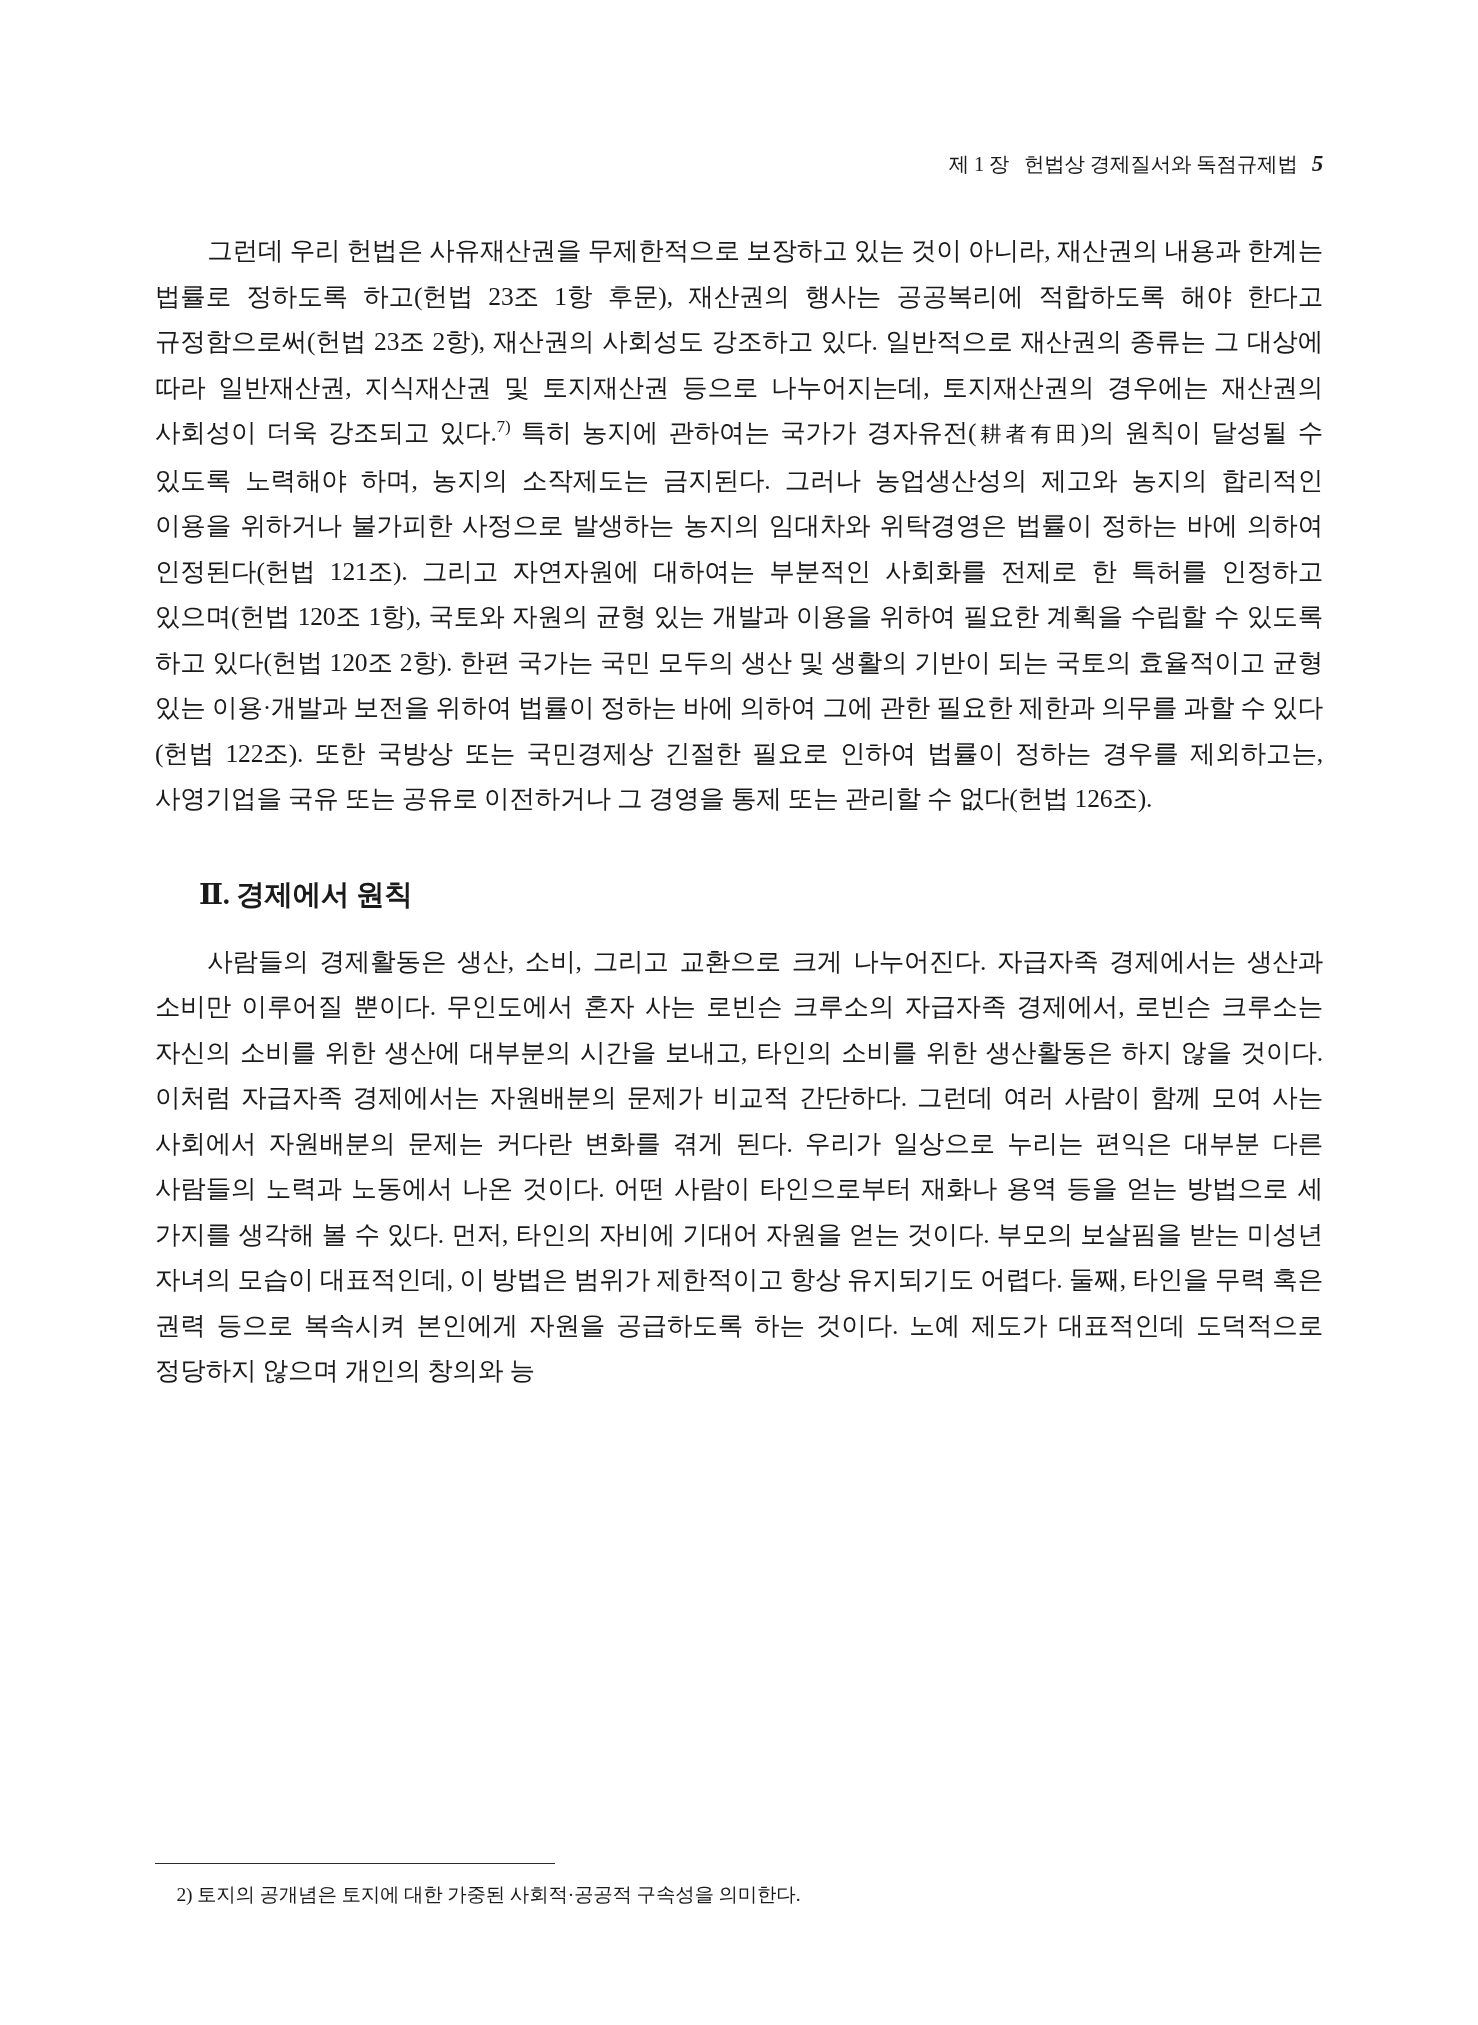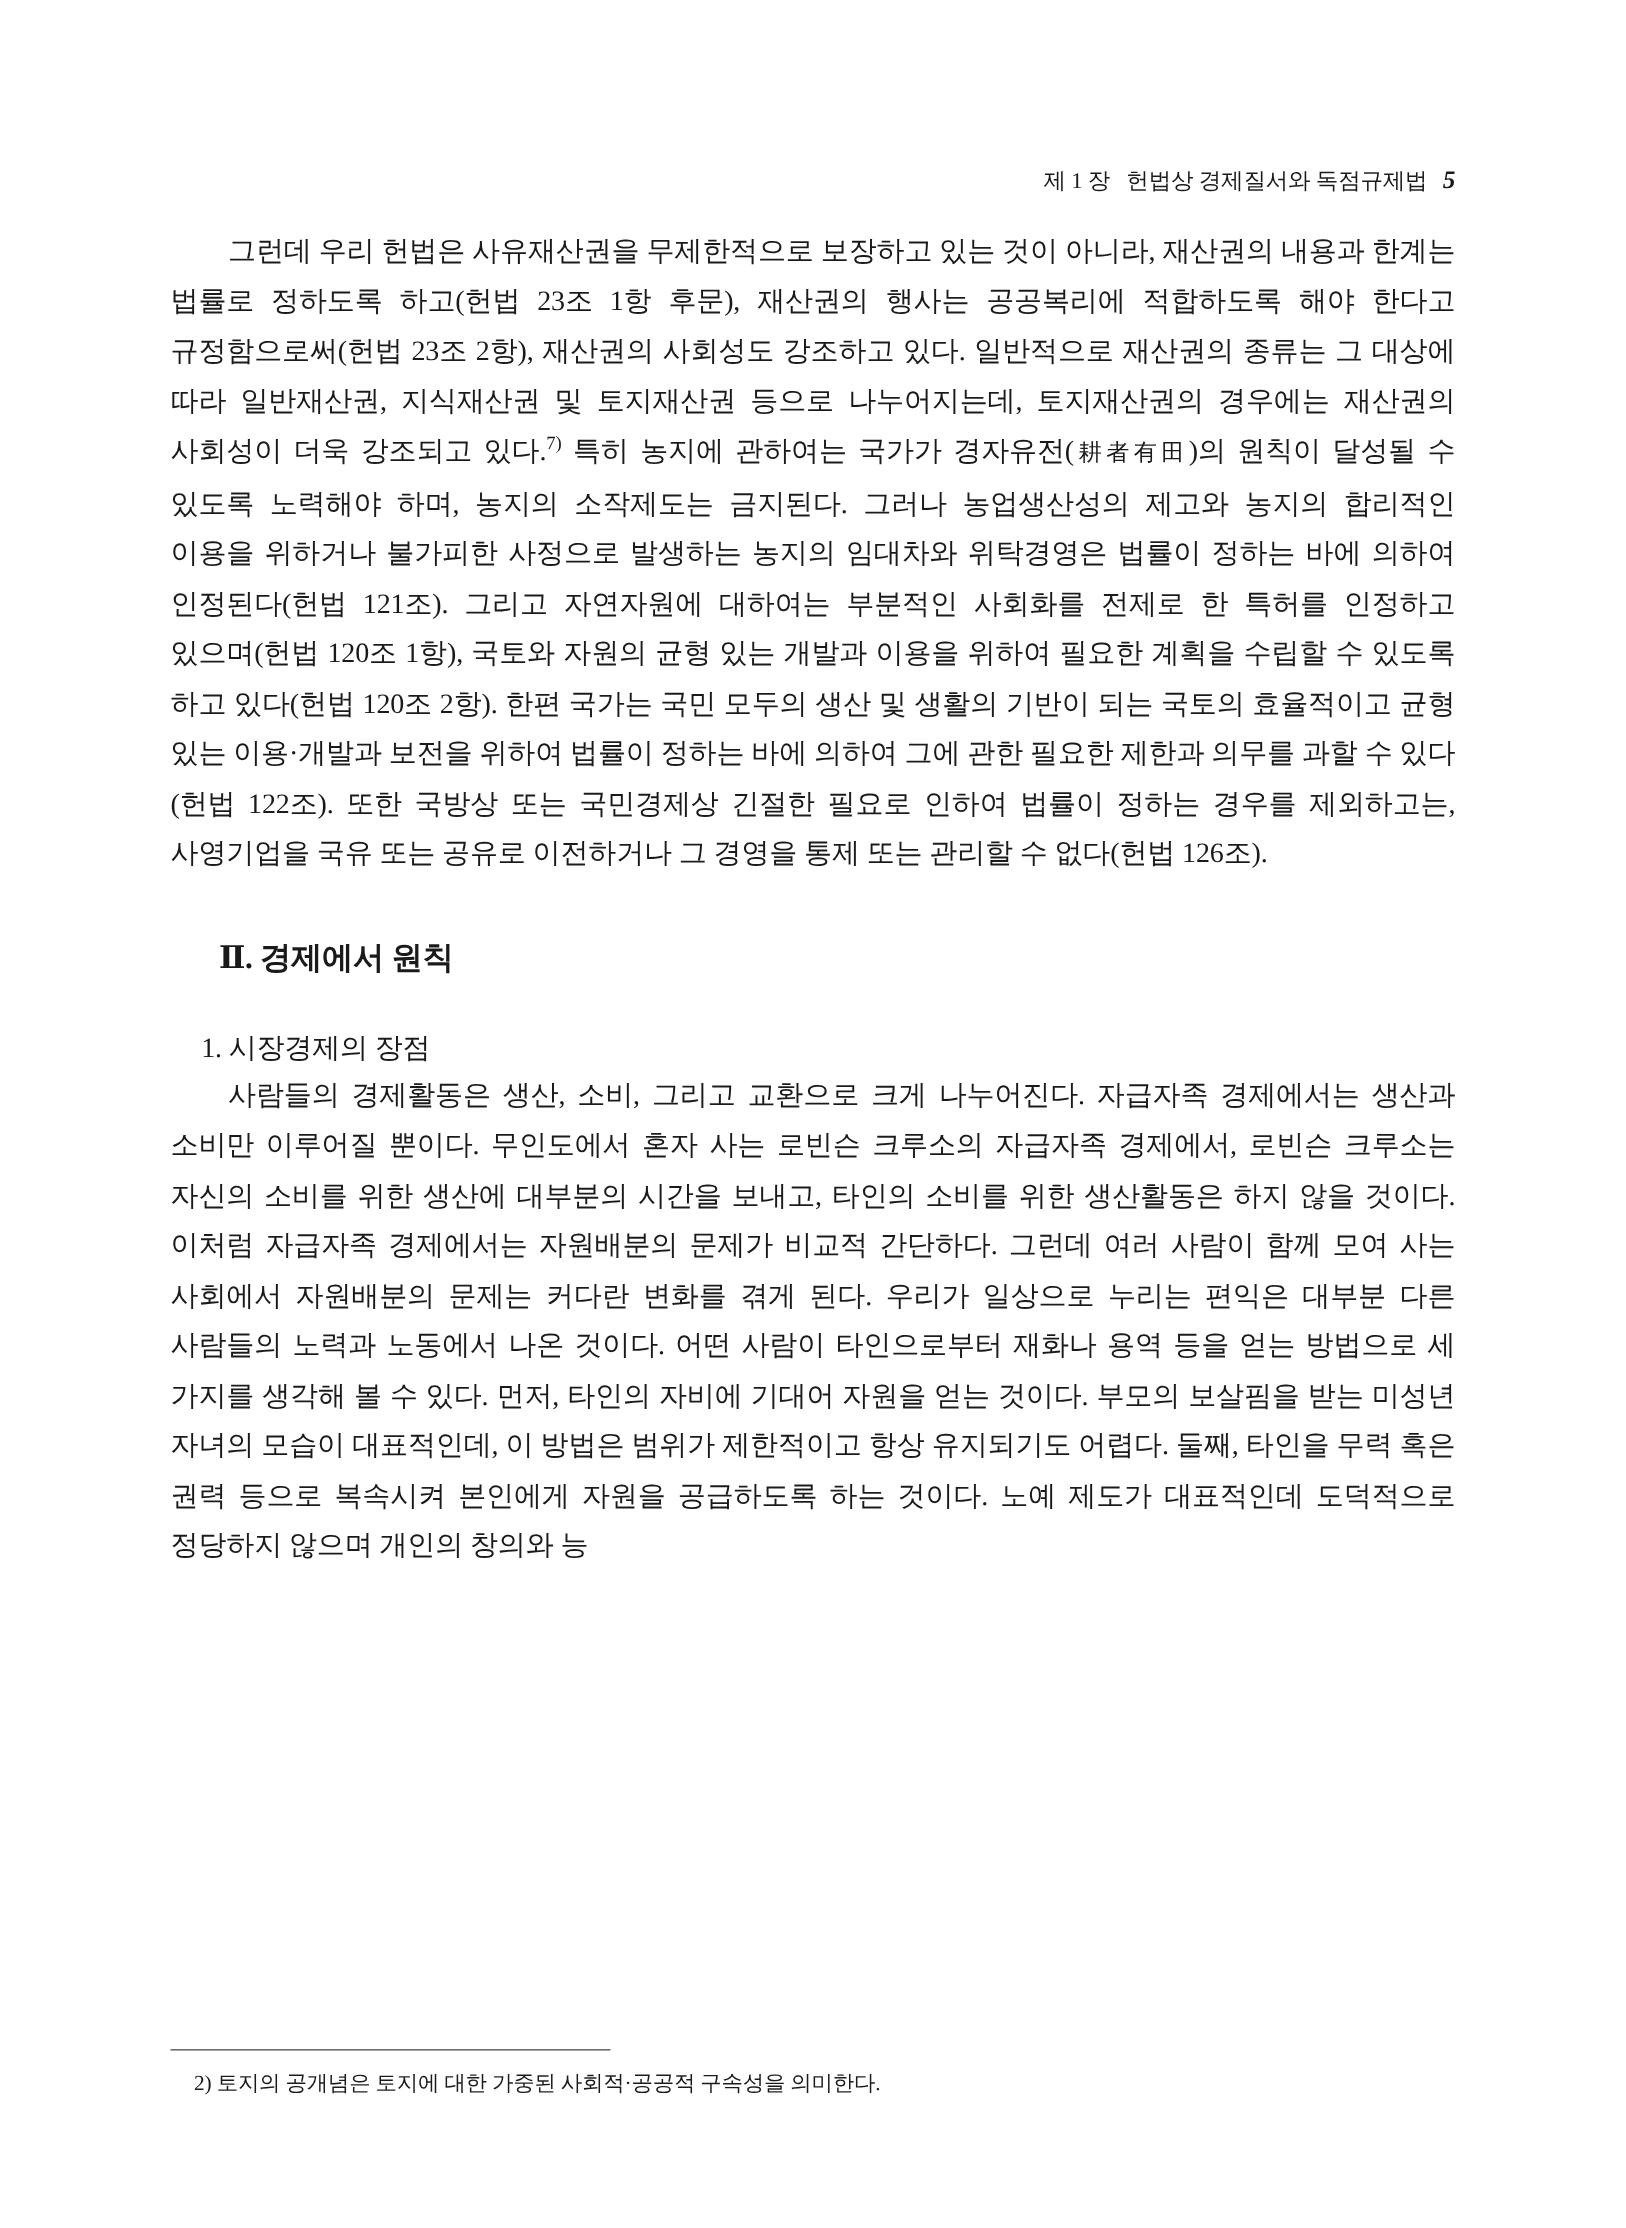--- a/index.html
+++ b/index.html
@@ -54,20 +54,21 @@
     margin: 0;
     font-size: 25.5px;
     line-height: 45.5px;
     text-align: justify;
     text-justify: inter-character;
     letter-spacing: -0.15px;
     word-break: keep-all;
   }
   p.para.indent {
     text-indent: 2.05em;
+    margin-top: 23px;
   }
   p.para .sup {
     font-size: 17px;
     vertical-align: super;
     line-height: 0;
   }
   p.para .hanja {
     font-size: 21px;
   }
 
@@ -125,21 +126,20 @@
   </div>
 
   <div class="body-col">
 
     <p class="para indent">
       <span>그런데 우리 헌법은 사유재산권을 무제한적으로 보장하고 있는 것이 아니라, 재산권의 내용과 한계는 법률로 정하도록 하고(헌법 23조 1항 후문), 재산권의 행사는 공공복리에 적합하도록 해야 한다고 규정함으로써(헌법 23조 2항), 재산권의 사회성도 강조하고 있다. 일반적으로 재산권의 종류는 그 대상에 따라 일반재산권, 지식재산권 및 토지재산권 등으로 나누어지는데, 토지재산권의 경우에는 재산권의 사회성이 더욱 강조되고 있다.</span><span class="sup">7)</span><span> 특히 농지에 관하여는 국가가 경자유전(</span><span class="hanja">耕者有田</span><span>)의 원칙이 달성될 수 있도록 노력해야 하며, 농지의 소작제도는 금지된다. 그러나 농업생산성의 제고와 농지의 합리적인 이용을 위하거나 불가피한 사정으로 발생하는 농지의 임대차와 위탁경영은 법률이 정하는 바에 의하여 인정된다(헌법 121조). 그리고 자연자원에 대하여는 부분적인 사회화를 전제로 한 특허를 인정하고 있으며(헌법 120조 1항), 국토와 자원의 균형 있는 개발과 이용을 위하여 필요한 계획을 수립할 수 있도록 하고 있다(헌법 120조 2항). 한편 국가는 국민 모두의 생산 및 생활의 기반이 되는 국토의 효율적이고 균형 있는 이용·개발과 보전을 위하여 법률이 정하는 바에 의하여 그에 관한 필요한 제한과 의무를 과할 수 있다(헌법 122조). 또한 국방상 또는 국민경제상 긴절한 필요로 인하여 법률이 정하는 경우를 제외하고는, 사영기업을 국유 또는 공유로 이전하거나 그 경영을 통제 또는 관리할 수 없다(헌법 126조).</span>
     </p>
 
     <h2 class="sec">Ⅱ. 경제에서 원칙</h2>
 
-    <h3 class="sub">1. 시장경제의 장점</h3>
 
     <p class="para indent after-head">사람들의 경제활동은 생산, 소비, 그리고 교환으로 크게 나누어진다. 자급자족 경제에서는 생산과 소비만 이루어질 뿐이다. 무인도에서 혼자 사는 로빈슨 크루소의 자급자족 경제에서, 로빈슨 크루소는 자신의 소비를 위한 생산에 대부분의 시간을 보내고, 타인의 소비를 위한 생산활동은 하지 않을 것이다. 이처럼 자급자족 경제에서는 자원배분의 문제가 비교적 간단하다. 그런데 여러 사람이 함께 모여 사는 사회에서 자원배분의 문제는 커다란 변화를 겪게 된다. 우리가 일상으로 누리는 편익은 대부분 다른 사람들의 노력과 노동에서 나온 것이다. 어떤 사람이 타인으로부터 재화나 용역 등을 얻는 방법으로 세 가지를 생각해 볼 수 있다. 먼저, 타인의 자비에 기대어 자원을 얻는 것이다. 부모의 보살핌을 받는 미성년 자녀의 모습이 대표적인데, 이 방법은 범위가 제한적이고 항상 유지되기도 어렵다. 둘째, 타인을 무력 혹은 권력 등으로 복속시켜 본인에게 자원을 공급하도록 하는 것이다. 노예 제도가 대표적인데 도덕적으로 정당하지 않으며 개인의 창의와 능</p>
 
   </div>
 
   <div class="footnote-area">
     <div class="footnote-rule"></div>
     <p class="footnote">2) 토지의 공개념은 토지에 대한 가중된 사회적·공공적 구속성을 의미한다.</p>
   </div>
 

